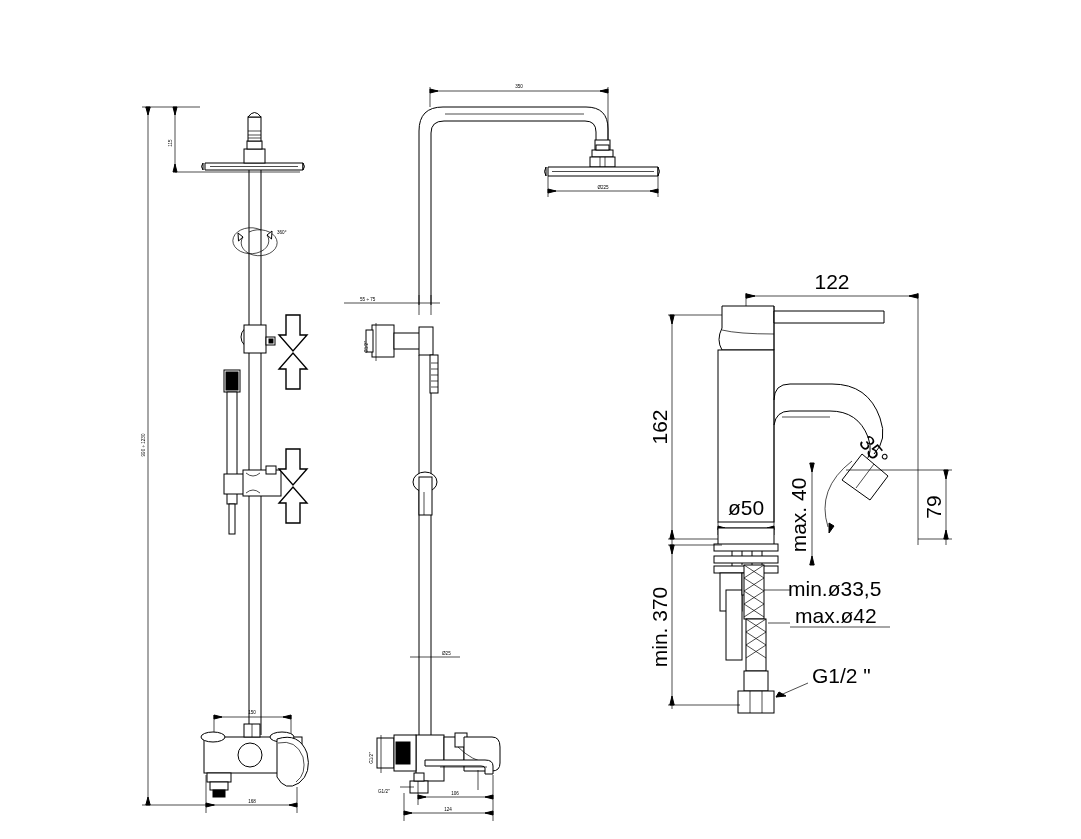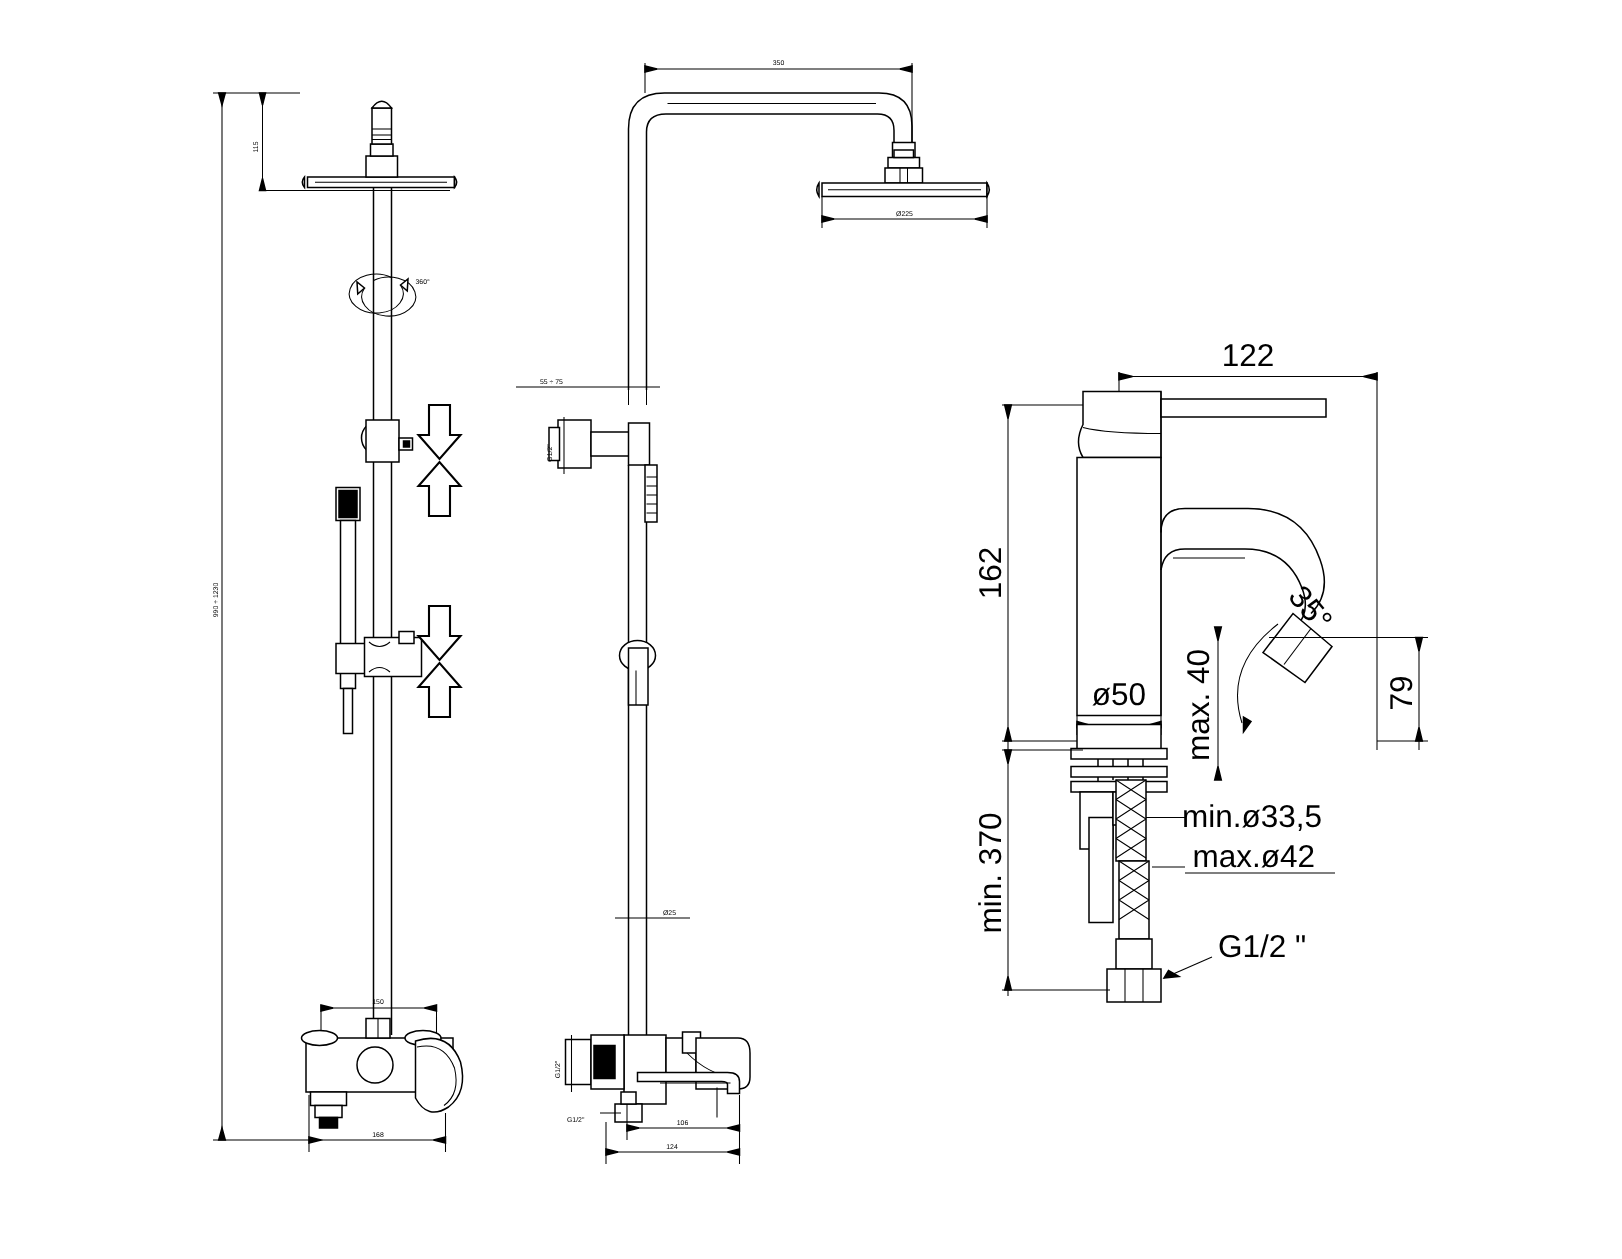--- a/index.html
+++ b/index.html
@@ -1,21 +1,21 @@
 <!DOCTYPE html>
 <html><head>
 <meta charset="utf-8">
 <style>
   html,body{margin:0;padding:0;}
   body{
     width:1081px;height:839px;background:#ffffff;
     font-family:"Liberation Sans",sans-serif;
     overflow:hidden;position:relative;
   }
-  #sheet{position:absolute;inset:0;}
+  #sheet{position:absolute;inset:0;margin-top:45px;}
   svg{display:block;}
   .ln{stroke:#000;fill:none;stroke-width:1;}
   .thin{stroke:#000;fill:none;stroke-width:0.7;}
   .dim{stroke:#000;fill:none;stroke-width:0.7;}
   .fillw{fill:#ffffff;stroke:#000;stroke-width:1;}
   .fillk{fill:#000;stroke:#000;stroke-width:1;}
   .arrowout{fill:#ffffff;stroke:#000;stroke-width:1.4;}
   text{font-family:"Liberation Sans",sans-serif;fill:#000;}
   .t-big{font-size:21px;}
   .t-xs{font-size:4.6px;}

